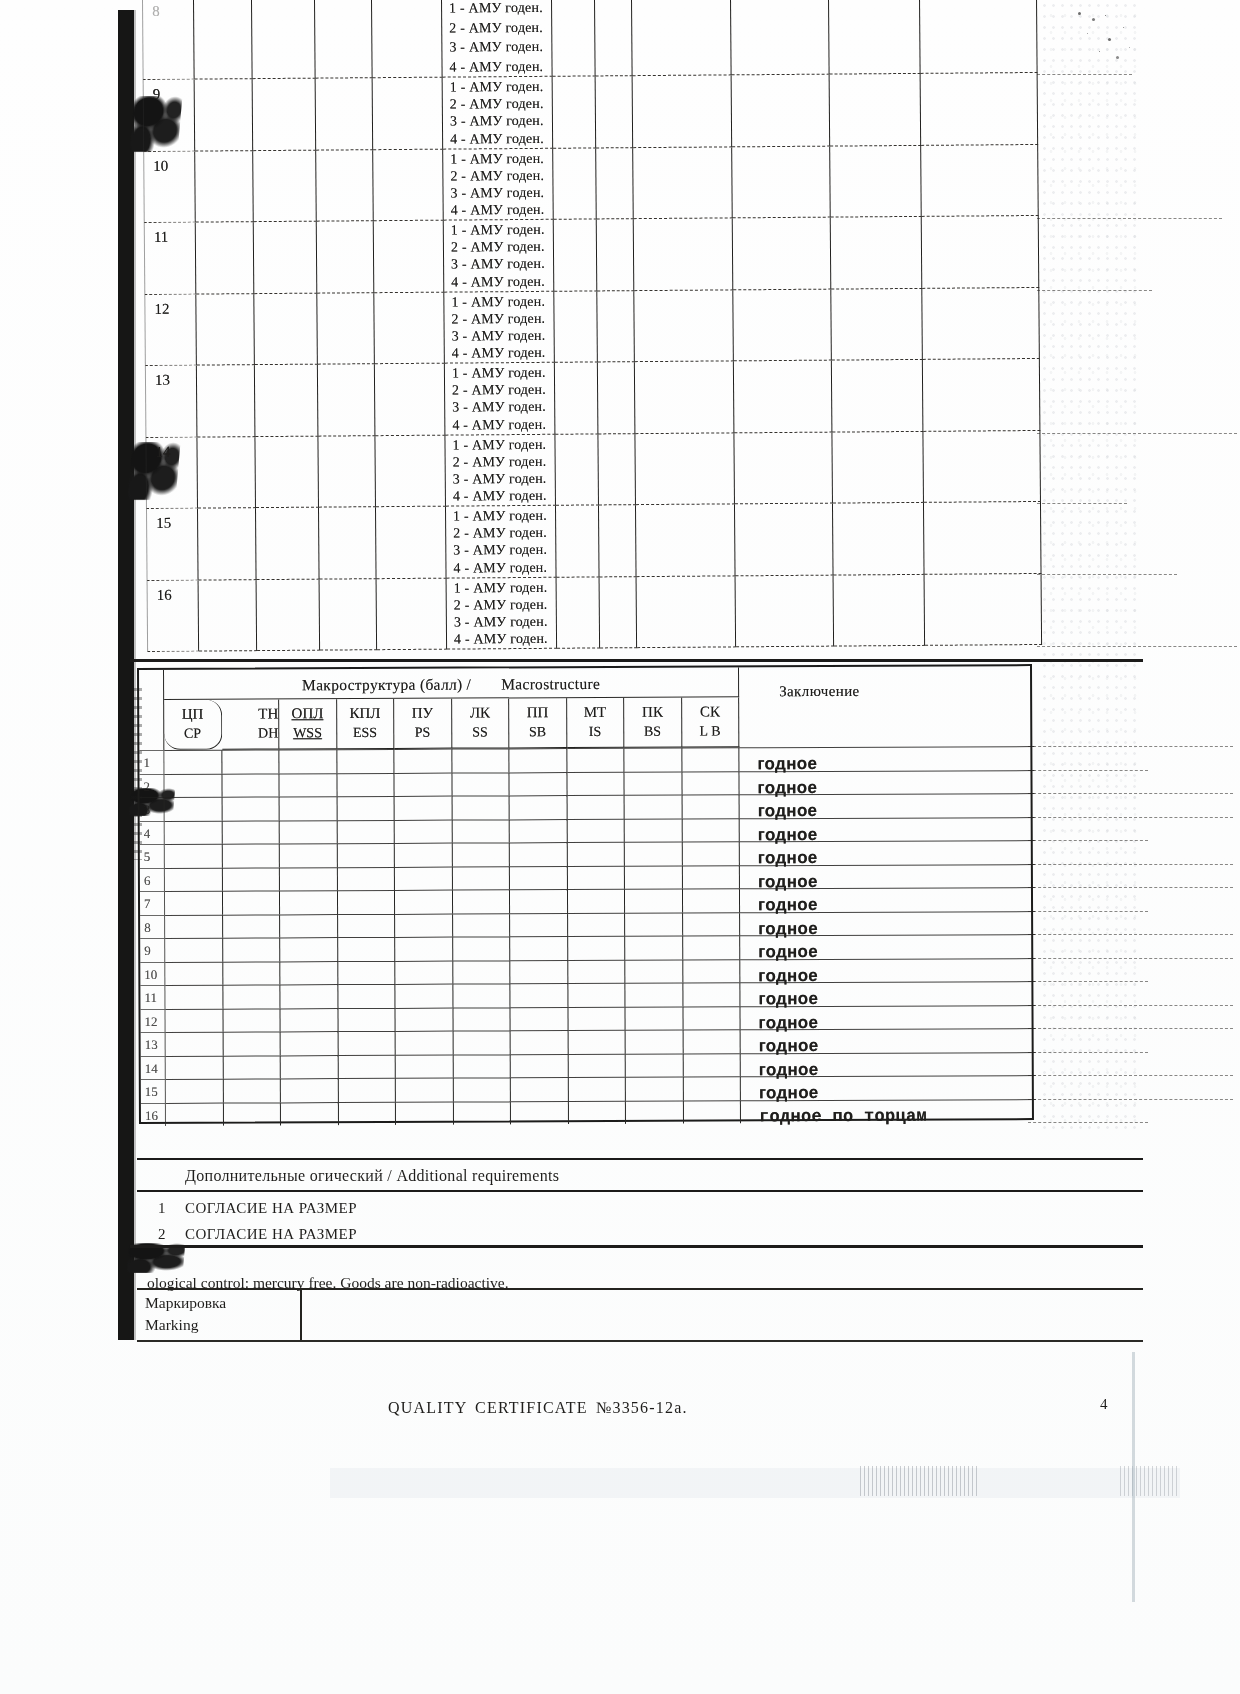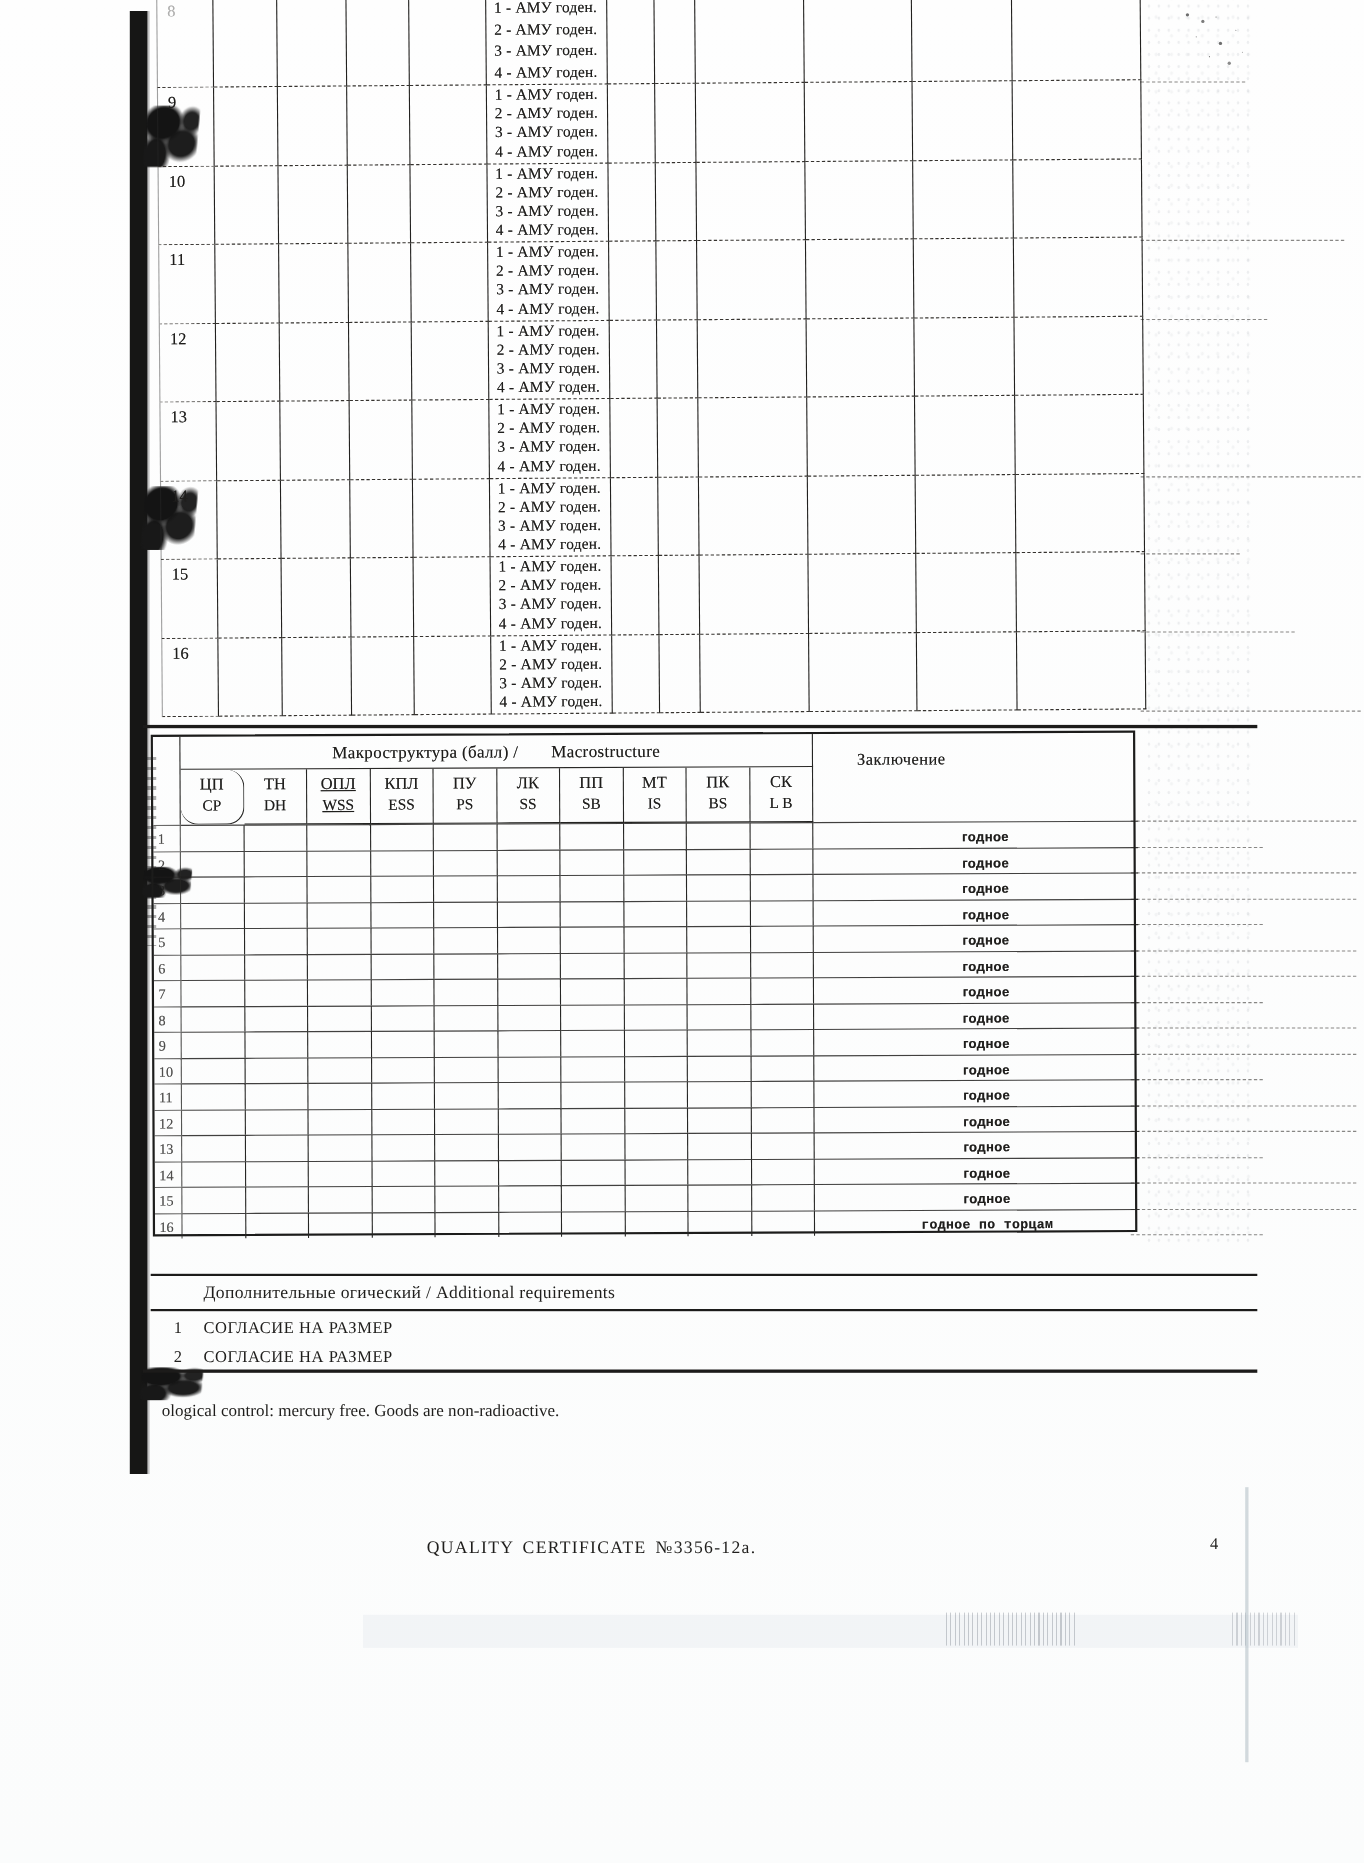--- a/index.html
+++ b/index.html
@@ -61,22 +61,22 @@
   .mtitle{grid-column:2 / span 10;grid-row:1;border-right:1.4px solid #242422;border-bottom:1.2px solid #2a2927;
           text-align:center;font-size:15.5px;padding-top:7px;letter-spacing:.3px;}
   .mt-en{margin-left:30px;}
   .mconclhdr{grid-column:12;grid-row:1 / span 2;font-size:15px;padding:16px 0 0 40px;letter-spacing:.4px;}
   .mhdr{border-right:1.2px solid #262624;border-bottom:1.4px solid #232321;text-align:center;padding-top:4px;}
   .hru{font-size:15px;line-height:20px;}
   .hen{font-size:14px;line-height:20px;}
   .mdata{border-top:1px solid rgba(32,31,29,.85);}
   .mnum,.mempty{border-right:1.2px solid #262624;}
   .mnum{font-size:13px;padding:4px 0 0 4px;opacity:.78;}
-  .mconcl{font-family:"Liberation Sans",sans-serif;font-weight:600;font-size:12px;
-          padding:6px 0 0 18px;letter-spacing:.3px;white-space:nowrap;text-align:center;}
+  .mconcl{font-family:"Liberation Sans",sans-serif;font-weight:600;font-size:17px;
+          padding:6px 0 0 18px;letter-spacing:.3px;white-space:nowrap;}
 
   
   .add-header{position:absolute;left:185px;top:1167px;font-size:16px;letter-spacing:.3px;}
   .add-num{position:absolute;font-size:15px;}
   .add-text{position:absolute;font-size:15px;letter-spacing:.5px;}
 
   
   .ctl-ru{position:absolute;left:183px;top:1252px;font-size:16px;font-weight:600;letter-spacing:.2px;}
   .ctl-en{position:absolute;left:147px;top:1274px;font-size:15.5px;}
   .mark-box{position:absolute;left:137px;top:1288px;width:1006px;height:54px;
@@ -286,21 +286,21 @@
   <div id="macro-table">
     <div class="mnumtop"></div>
     <div class="mtitle">
       <span>Макроструктура (балл) /</span><span class="mt-en">Macrostructure</span>
     </div>
     <div class="mconclhdr">Заключение</div>
   <div class="mhdr" style="grid-area: 2 / 2; border-radius: 16px;">
         <div class="hru">ЦП</div>
         <div class="hen">CP</div>
       </div>
-      <div class="mhdr" style="grid-area: 2 / 3;">
+      <div class="mhdr" style="grid-area: 2 / 3; text-align: right;">
         <div class="hru">ТН</div>
         <div class="hen">DH</div>
       </div>
       <div class="mhdr" style="grid-area: 2 / 4; text-decoration: underline;">
         <div class="hru">ОПЛ</div>
         <div class="hen">WSS</div>
       </div>
       <div class="mhdr" style="grid-area: 2 / 5;">
         <div class="hru">КПЛ</div>
         <div class="hen">ESS</div>
@@ -527,20 +527,25 @@
   <div class="add-header">Дополнительные огический / Additional requirements</div>
   <div class="rule" style="left:137px;top:1190px;width:1006px;height:1.5px;"></div>
   <div class="add-num" style="left:158px;top:1200px;">1</div>
   <div class="add-text" style="left:185px;top:1200px;">СОГЛАСИЕ НА РАЗМЕР</div>
   <div class="add-num" style="left:158px;top:1226px;">2</div>
   <div class="add-text" style="left:185px;top:1226px;">СОГЛАСИЕ НА РАЗМЕР</div>
   <div class="rule" style="left:130px;top:1245px;width:1013px;height:2.5px;"></div>
 
   <div class="ctl-en">ological control: mercury free. Goods are non-radioactive.</div>
 
+  <div class="mark-box">
+    <div class="mk-divider"></div>
+    <div class="mk-ru">Маркировка</div>
+    <div class="mk-en">Marking</div>
+  </div>
 
   <div class="footer-title">QUALITY CERTIFICATE №3356-12a.</div>
   <div class="page-num">4</div>
 
 <div class="dashline" style="left: 1037px; top: 74px; width: 95px;"></div>
     <div class="dashline" style="left: 1037px; top: 218px; width: 185px;"></div>
     <div class="dashline" style="left: 1037px; top: 290px; width: 115px;"></div>
     <div class="dashline" style="left: 1037px; top: 433px; width: 200px;"></div>
     <div class="dashline" style="left: 1037px; top: 503px; width: 90px;"></div>
     <div class="dashline" style="left: 1037px; top: 574px; width: 140px;"></div>

